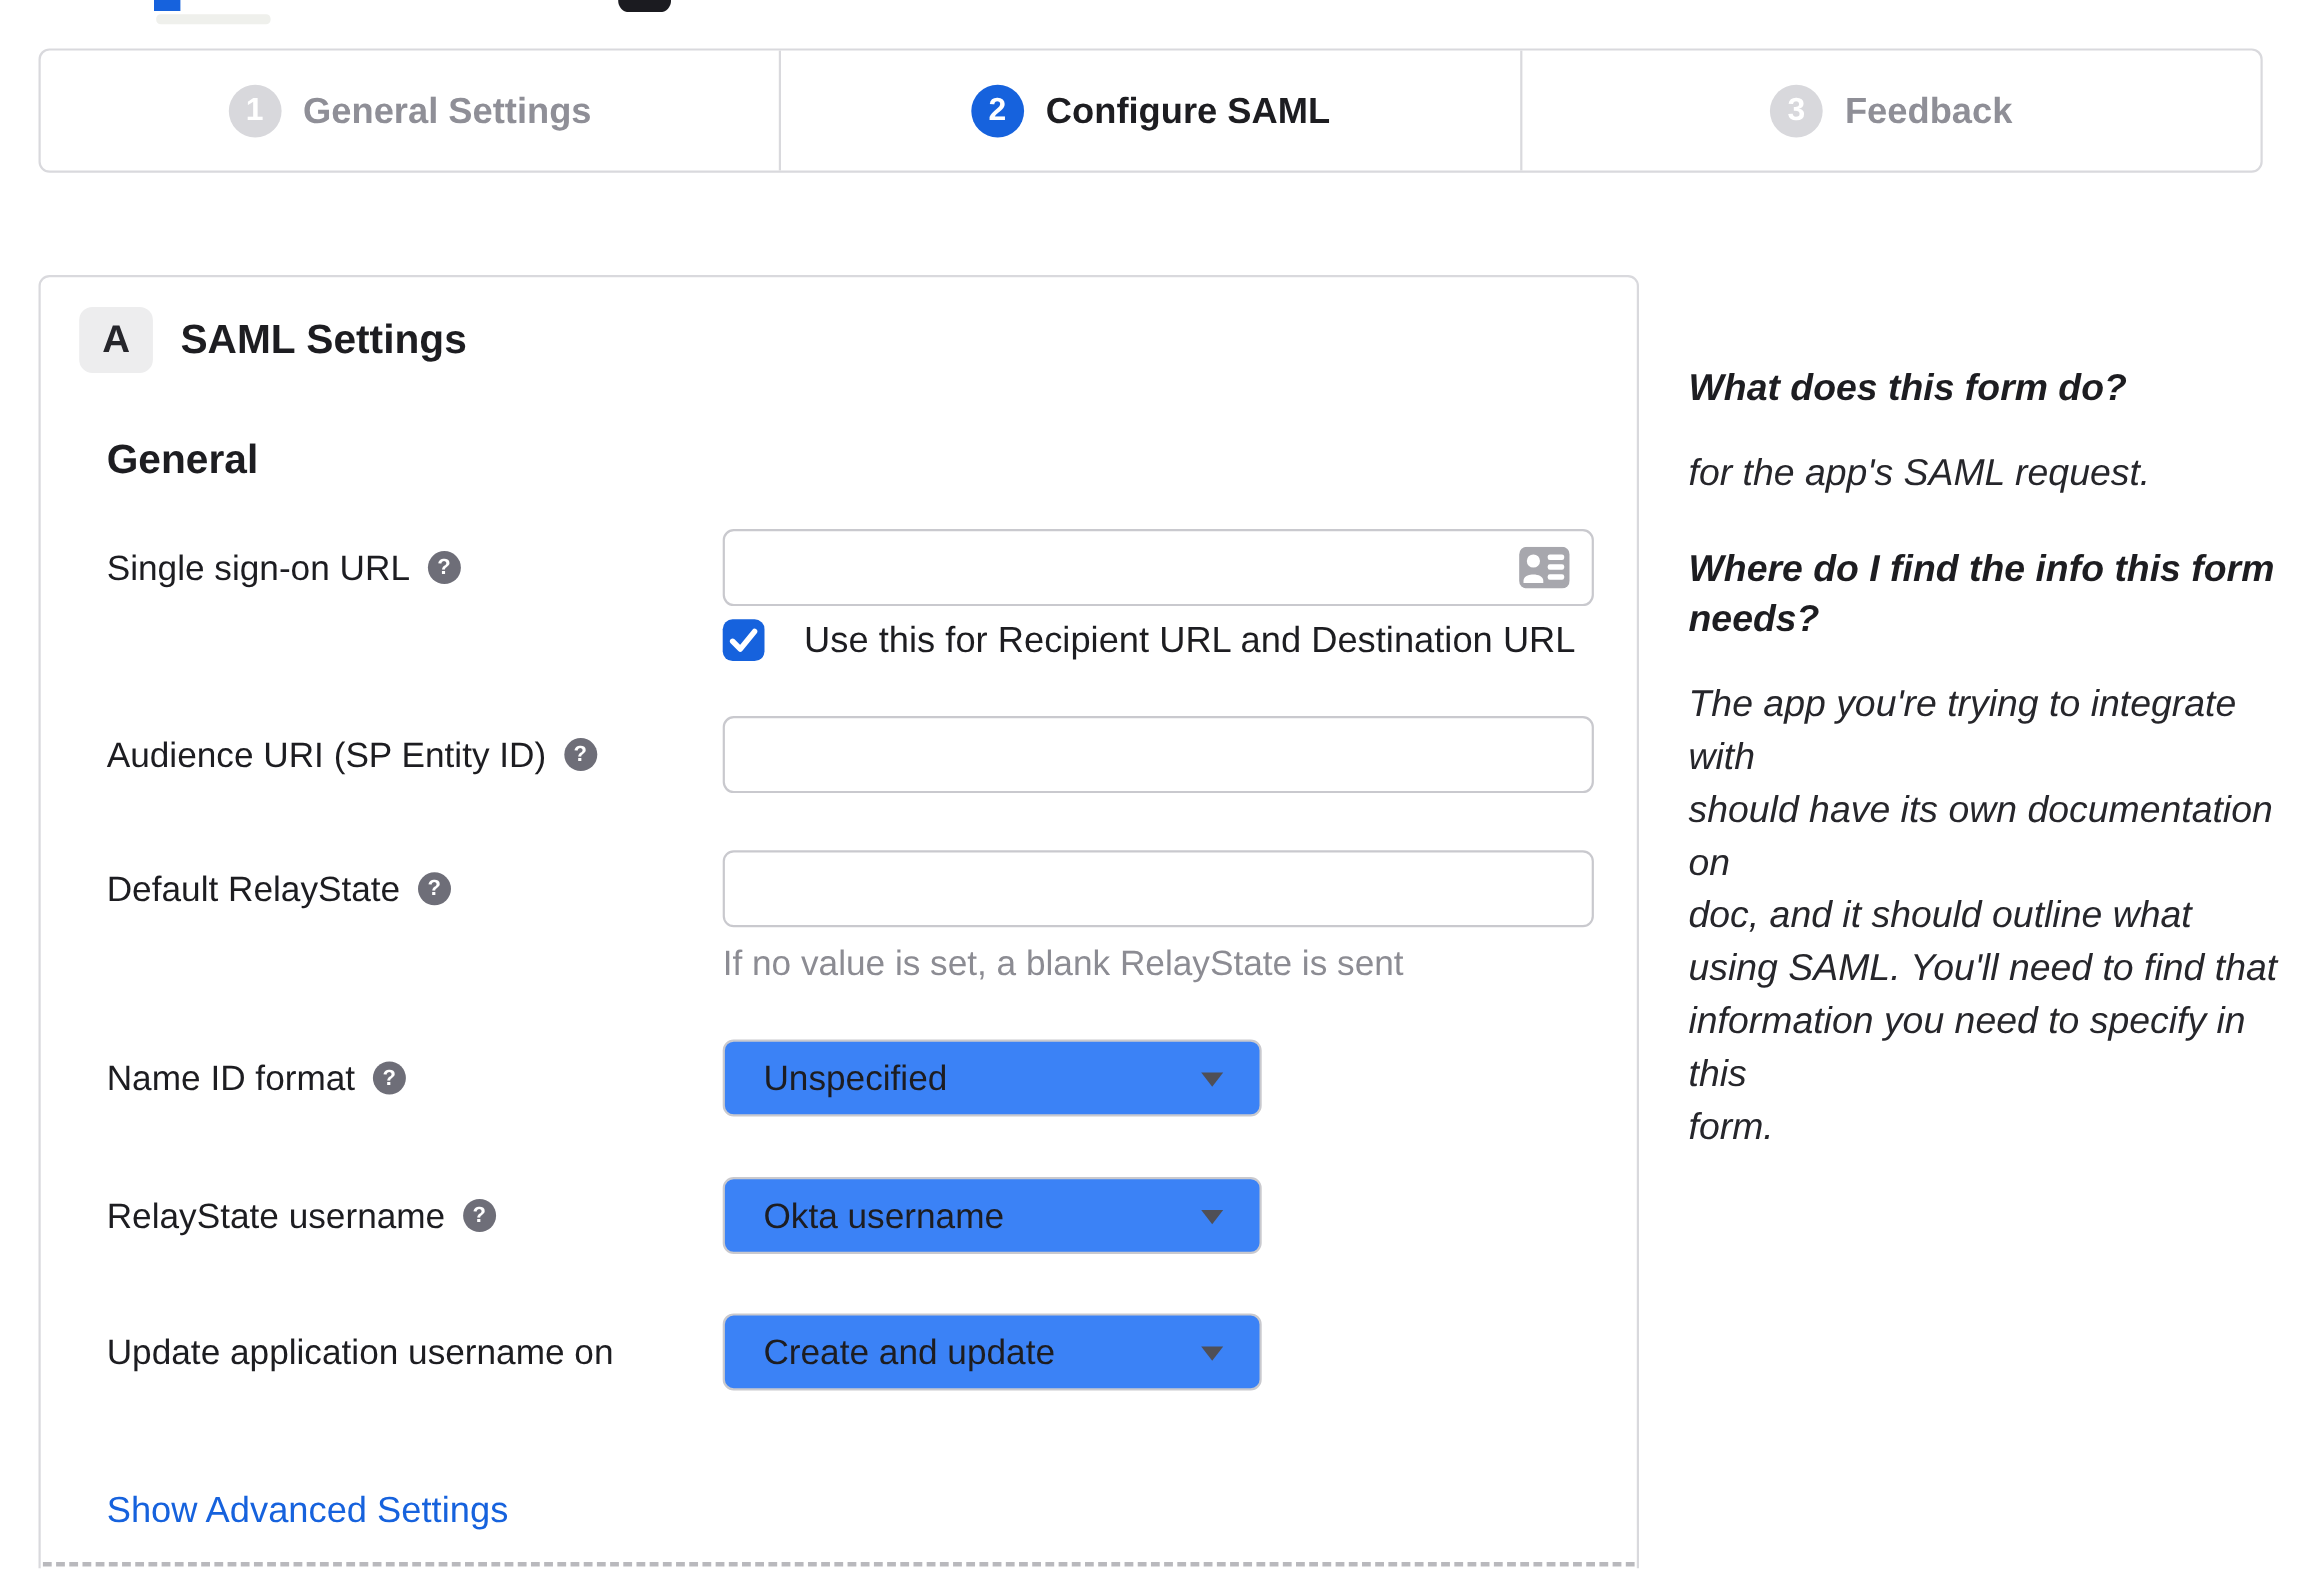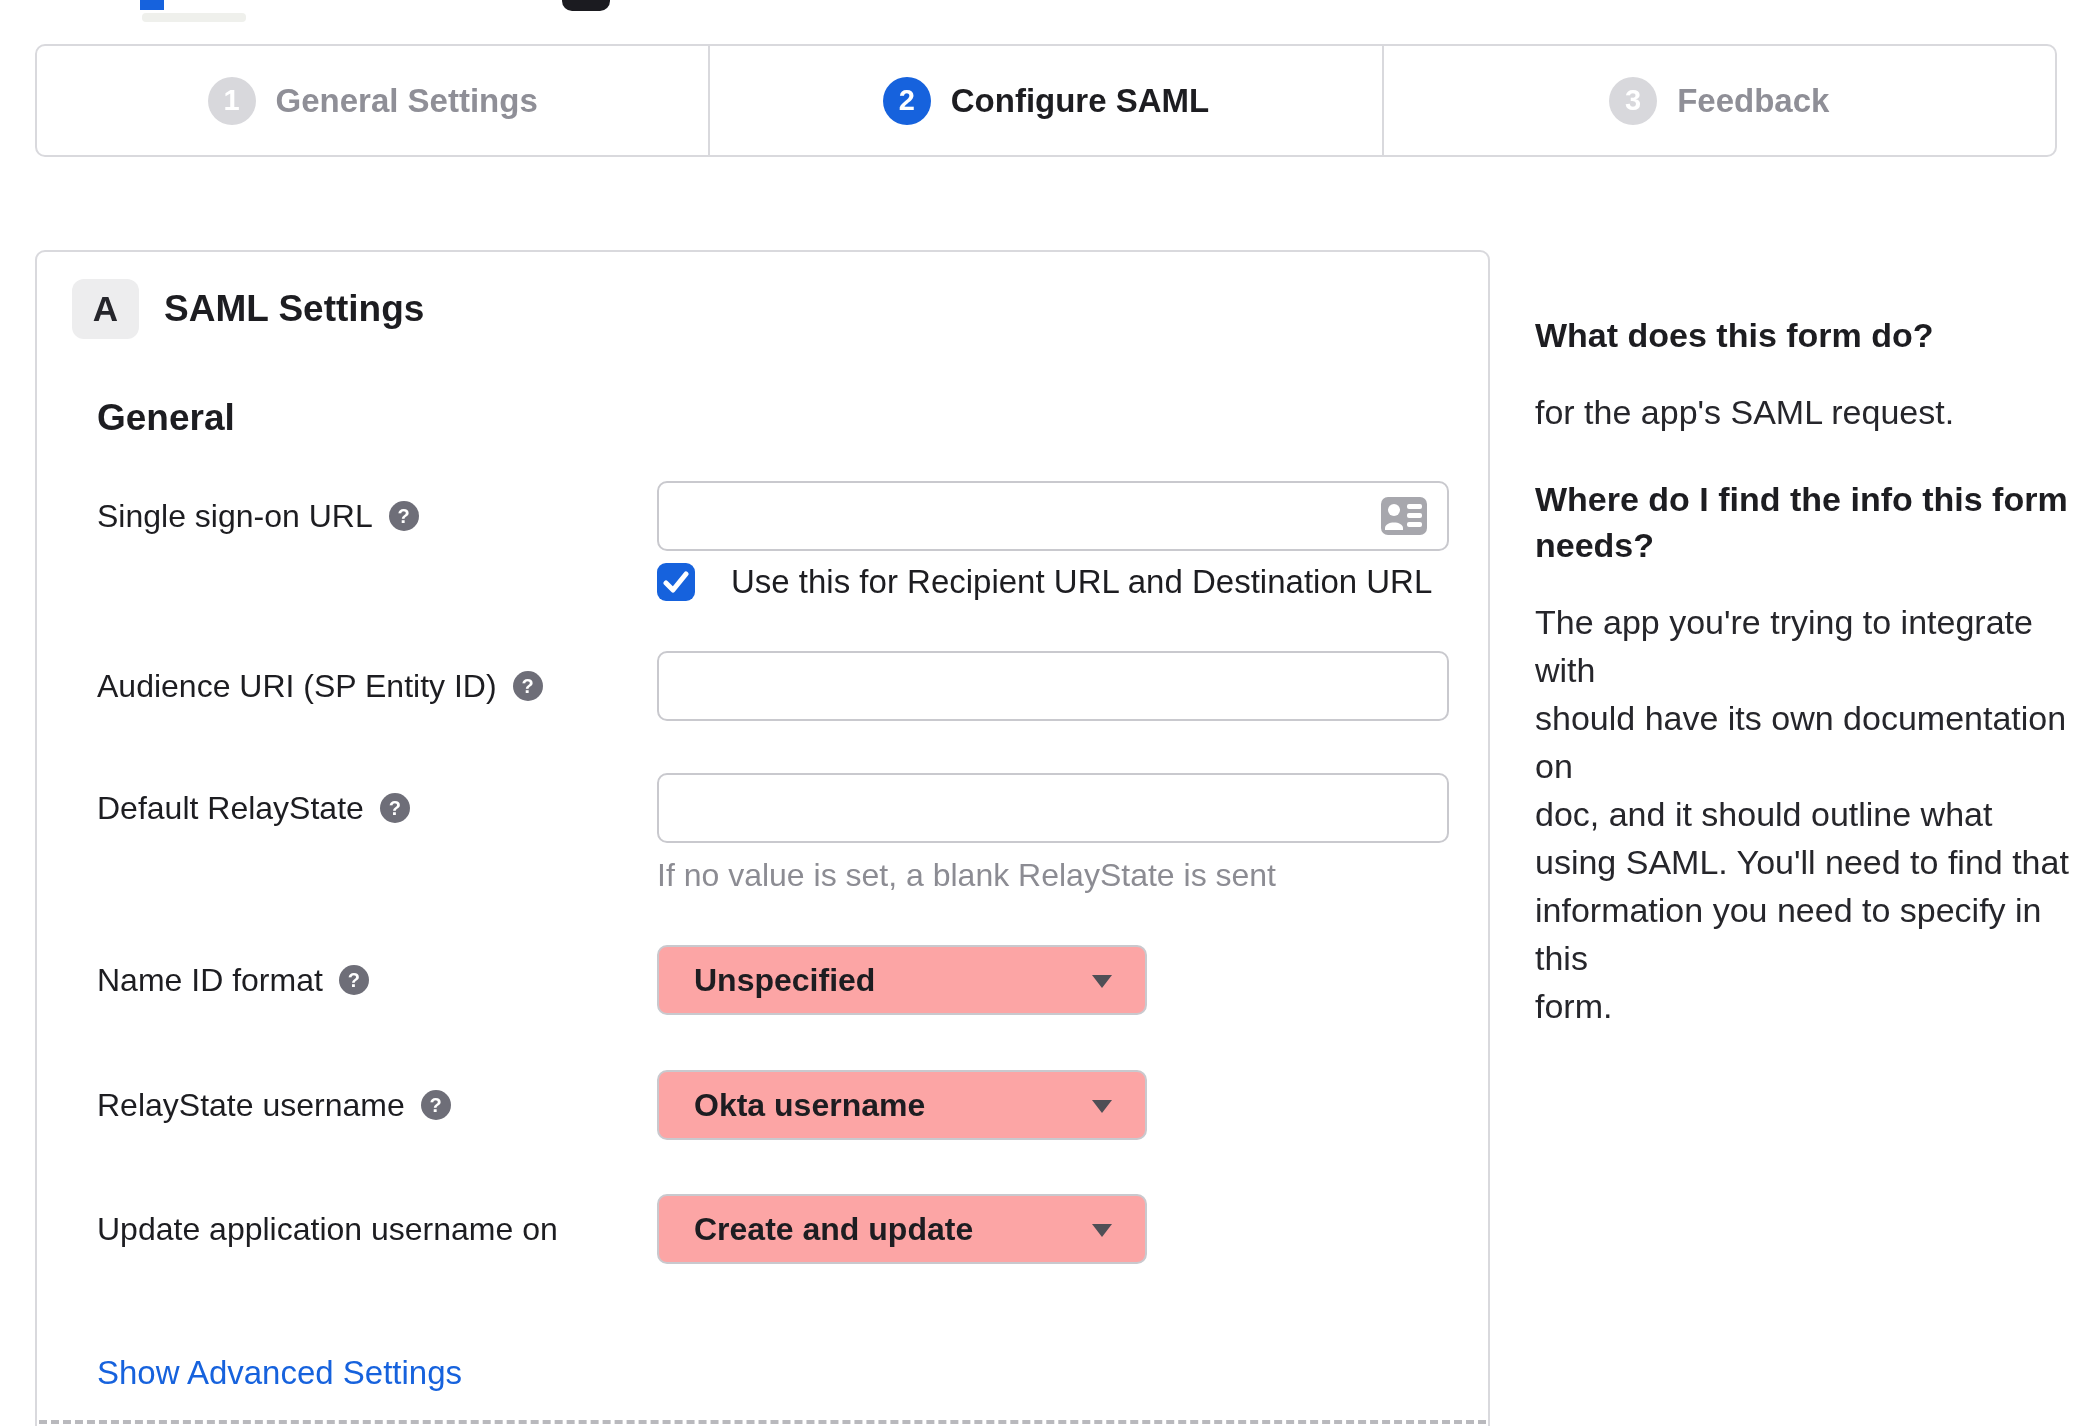--- a/index.html
+++ b/index.html
@@ -70,22 +70,22 @@
   .checkbox {
     width:38px; height:38px; border-radius:9px; background:#1662dd;
     display:flex; align-items:center; justify-content:center; cursor:pointer; flex:0 0 auto;
   }
   .checkbox-label { font-size:33px; }
 
   .hint { margin-top:14px; font-size:32px; color:#8c8c93; }
 
   .select {
     position:relative; width:490px; height:70px; border:2px solid #c9c9ce;
-    border-radius:10px; background:#fca5a5; display:flex; align-items:center;
-    padding-left:35px; font-size:32px; color:#1d1d21; cursor:pointer;font-weight:bold;
+    border-radius:10px; background:#3b82f6; display:flex; align-items:center;
+    padding-left:35px; font-size:32px; color:#1d1d21; cursor:pointer;
   }
   .select-caret {
     position:absolute; right:33px; top:50%; transform:translateY(-38%);
     width:0; height:0; border-left:10px solid transparent;
     border-right:10px solid transparent; border-top:13px solid #4f4f56;
   }
 
   .row-sso        { margin-top:42px; }
   .row-audience   { margin-top:50px; }
   .row-relay      { margin-top:52px; }
@@ -95,21 +95,21 @@
 
   .advanced-row { margin-top:90px; width:1352px; text-align:left; }
   .advanced-link { font-size:33px; color:#1662dd; text-decoration:none; cursor:pointer; }
 
   .dashed-divider {
     position:absolute; left:2px; right:2px; top:1168px; height:0;
     border-top:4px dashed #b9b9bd;
   }
 
   
-  .sidebar { position:absolute; left:1535px; top:312px; width:545px; }
+  .sidebar { position:absolute; left:1535px; top:330px; width:545px;font-style:italic; }
   .sidebar h3 { font-size:34px; font-weight:bold; line-height:46px; color:#1d1d21; }
   .sidebar .answer { margin-top:30px; }
   .sidebar .q2 { margin-top:40px; }
   .sidebar .line { font-size:34px; line-height:48px; color:#26262b; }
 </style>
 </head>
 <body>
 
 <div class="page">
 

